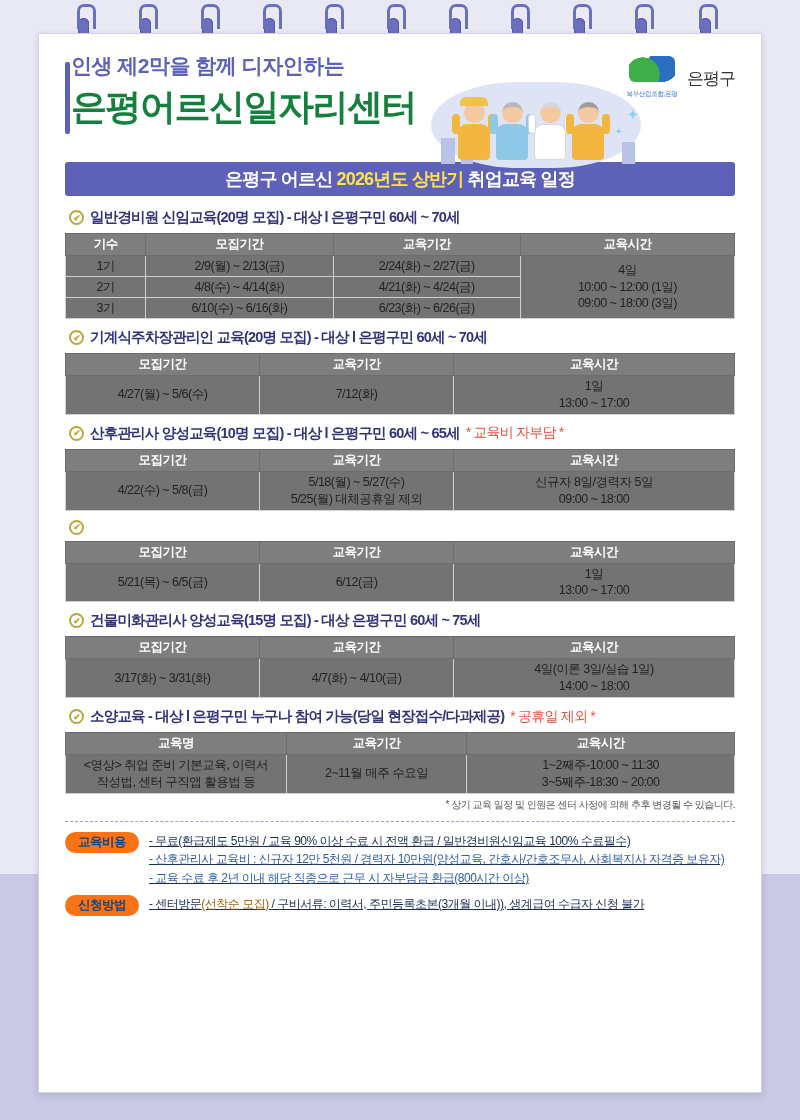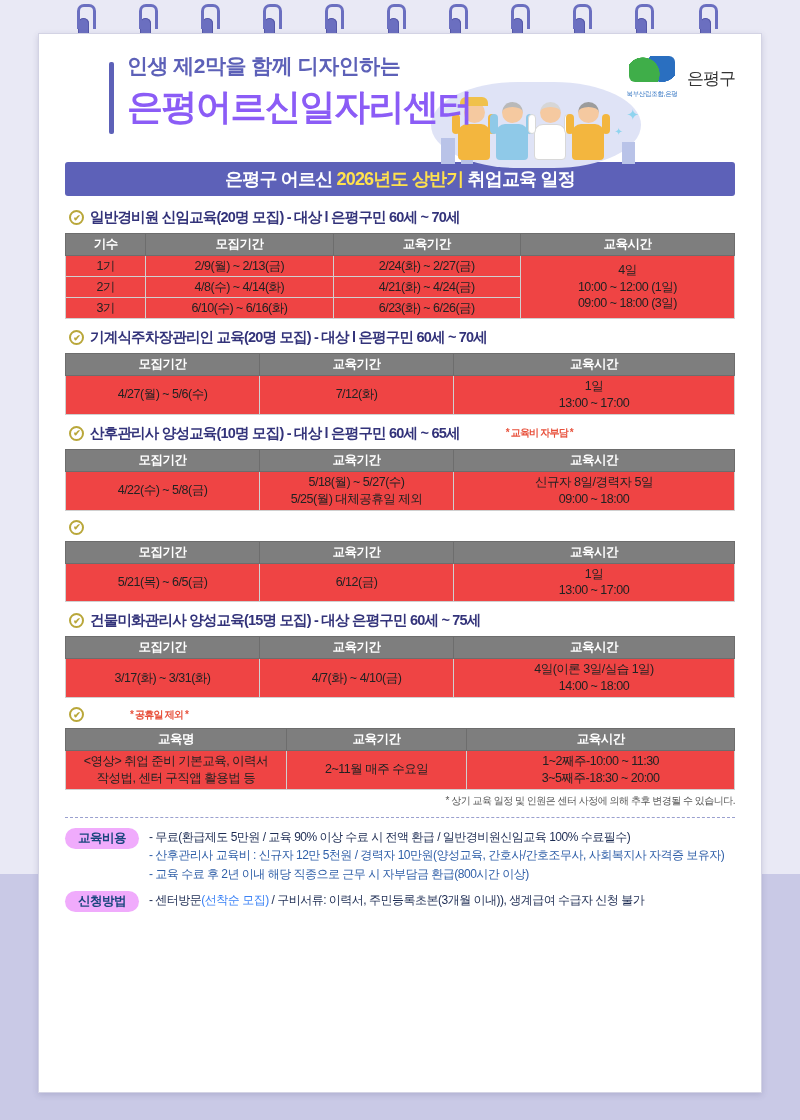--- a/index.html
+++ b/index.html
@@ -30,31 +30,31 @@
   .sheet {
     position: absolute;
     left: 38px; top: 33px;
     width: 724px; height: 1060px;
     background: #ffffff;
     border: 1px solid #d3d3e4;
     box-shadow: 0 2px 6px rgba(60,60,110,.18);
   }
   
   .header { position: relative; height: 128px; padding: 18px 26px 0 26px; }
-  .title-wrap { position: relative; padding-left: 18px; margin-left: 44px; }
+  .title-wrap { position: relative; padding-left: 6px; }
   .title-bar {
     position: absolute; left: 0; top: 10px;
     width: 5px; height: 72px; background: #5d61b8; border-radius: 2px;
   }
   .title-sub {
     font-size: 21px; font-weight: bold; color: #5d61b8; letter-spacing: -0.5px;
     margin-bottom: 3px;
   }
   .title-main {
-    font-size: 36px; font-weight: bold; color: #8b5cf6; letter-spacing: -1.5px;
+    font-size: 36px; font-weight: bold; color: #15803d; letter-spacing: -1.5px;
   }
   .logo-area {
     position: absolute; right: 26px; top: 22px;
     display: flex; align-items: center; gap: 8px;
   }
   .logo-mark { width: 54px; text-align: center; }
   .logo-mark .sym {
     display:block; width: 46px; height: 26px; margin: 0 auto;
     background: radial-gradient(circle at 30% 70%, #3fae49 0 45%, transparent 46%),
                 radial-gradient(circle at 72% 40%, #2a6fc0 0 42%, transparent 43%);
@@ -93,47 +93,47 @@
   .sec-head {
     display: flex; align-items: center; gap: 6px;
     font-size: 14.5px; font-weight: bold; color: #33337a; letter-spacing: -0.8px;
     padding-left: 4px; margin-bottom: 6px;
   }
   .check {
     width: 15px; height: 15px; border-radius: 50%;
     border: 2px solid #b9a73a; color: #b9a73a; font-size: 9px;
     display: inline-flex; align-items: center; justify-content: center; flex: 0 0 auto;
   }
-  .note-red { color: #e8513c; font-size: 10px; font-weight: bold; margin-left: 40px; }
+  .note-red { color: #e8513c; font-size: 14px; font-weight: normal; }
   table { width: 100%; border-collapse: collapse; table-layout: fixed; }
   th {
     background: #7e7e7e; color: #fff; font-size: 12.5px; font-weight: bold;
     height: 22px; border: 1px solid #6d6d6d; letter-spacing: -0.5px;
   }
   td {
     border: 1px solid #d0d0d0; font-size: 12.5px; color: #222;
-    text-align: center; height: 21px; letter-spacing: -0.5px; background: #ef4444;
+    text-align: center; height: 21px; letter-spacing: -0.5px; background: #737373;
   }
   td.multi { line-height: 1.35; padding: 2px 0; }
   .foot-note {
     text-align: right; font-size: 10px; color: #555; margin-top: 4px; letter-spacing: -0.5px;
   }
   
   .info {
     margin: 8px 26px 0 26px; border-top: 1px dashed #9aa0cf; padding-top: 10px;
   }
   .info-row { display: flex; align-items: flex-start; margin-bottom: 7px; }
   .tag {
-    flex: 0 0 auto; width: 74px; height: 21px; background: #f0abfc;
+    flex: 0 0 auto; width: 74px; height: 21px; background: #f97316;
     border-radius: 11px; color: #17457c; font-size: 12.5px; font-weight: bold;
     display: flex; align-items: center; justify-content: center; letter-spacing: -0.5px;
     margin-right: 10px;
   }
   .tag.sp { letter-spacing: 2px; padding-left: 2px; }
-  .info-lines { font-size: 12px; color: #1c2b52; line-height: 1.55; letter-spacing: -0.5px; }
+  .info-lines { font-size: 12px; color: #1c2b52; line-height: 1.55; letter-spacing: -0.5px; text-decoration: underline; }
   .info-lines .sub { color: #c8902c; font-size: 11px; }
   .info-lines .blue { color: #2f5fa8; }
   .contact { display: flex; align-items: center; gap: 6px; font-size: 13px; color: #1c2b52; }
   .pin {
     width: 17px; height: 17px; border-radius: 50%; background: #e8513c; color: #fff;
     font-size: 10px; display: inline-flex; align-items: center; justify-content: center;
   }
   .pin.green { background: #3fae49; font-size: 8px; }
 </style>
 </head>
@@ -354,20 +354,21 @@
             <td class="multi">4/7(화) ~ 4/10(금)</td>
             <td class="multi">4일(이론 3일/실습 1일)<br>14:00 ~ 18:00</td>
           </tr>
         </tbody>
           </table>
       </div>
 
       <div class="sec">
         <div class="sec-head">
           <span class="check">✔</span>
+          <span>소양교육 - 대상 l 은평구민 누구나 참여 가능(당일 현장접수/다과제공)</span>
           <span class="note-red">* 공휴일 제외 *</span>
         </div>
         <table>
           <colgroup>
               <col style="width:33%">
               <col style="width:27%">
               <col style="width:40%">
             </colgroup>
           <tbody>
               <tr>
@@ -392,20 +393,20 @@
         <div class="info-lines">
           <div>- 무료(환급제도 5만원 / 교육 90% 이상 수료 시 전액 환급 / 일반경비원신임교육 100% 수료필수)</div>
           <div class="blue">- 산후관리사 교육비 : 신규자 12만 5천원 / 경력자 10만원(양성교육, 간호사/간호조무사, 사회복지사 자격증 보유자)</div>
           <div class="blue">- 교육 수료 후 2년 이내 해당 직종으로 근무 시 자부담금 환급(800시간 이상)</div>
         </div>
       </div>
       <div class="info-row">
         <div class="tag">신청방법</div>
         <div class="info-lines">
           <div>
-            <span>- 센터방문</span><span style="color:#3b82f6">(선착순 모집)</span><span> / 구비서류: 이력서, 주민등록초본(3개월 이내)), 생계급여 수급자 신청 불가</span>
+            <span>- 센터방문</span><span style="color:#a16207">(선착순 모집)</span><span> / 구비서류: 이력서, 주민등록초본(3개월 이내)), 생계급여 수급자 신청 불가</span>
           </div>
         </div>
       </div>
     </div>
 
   </div>
 </div>
 
 </body></html>

